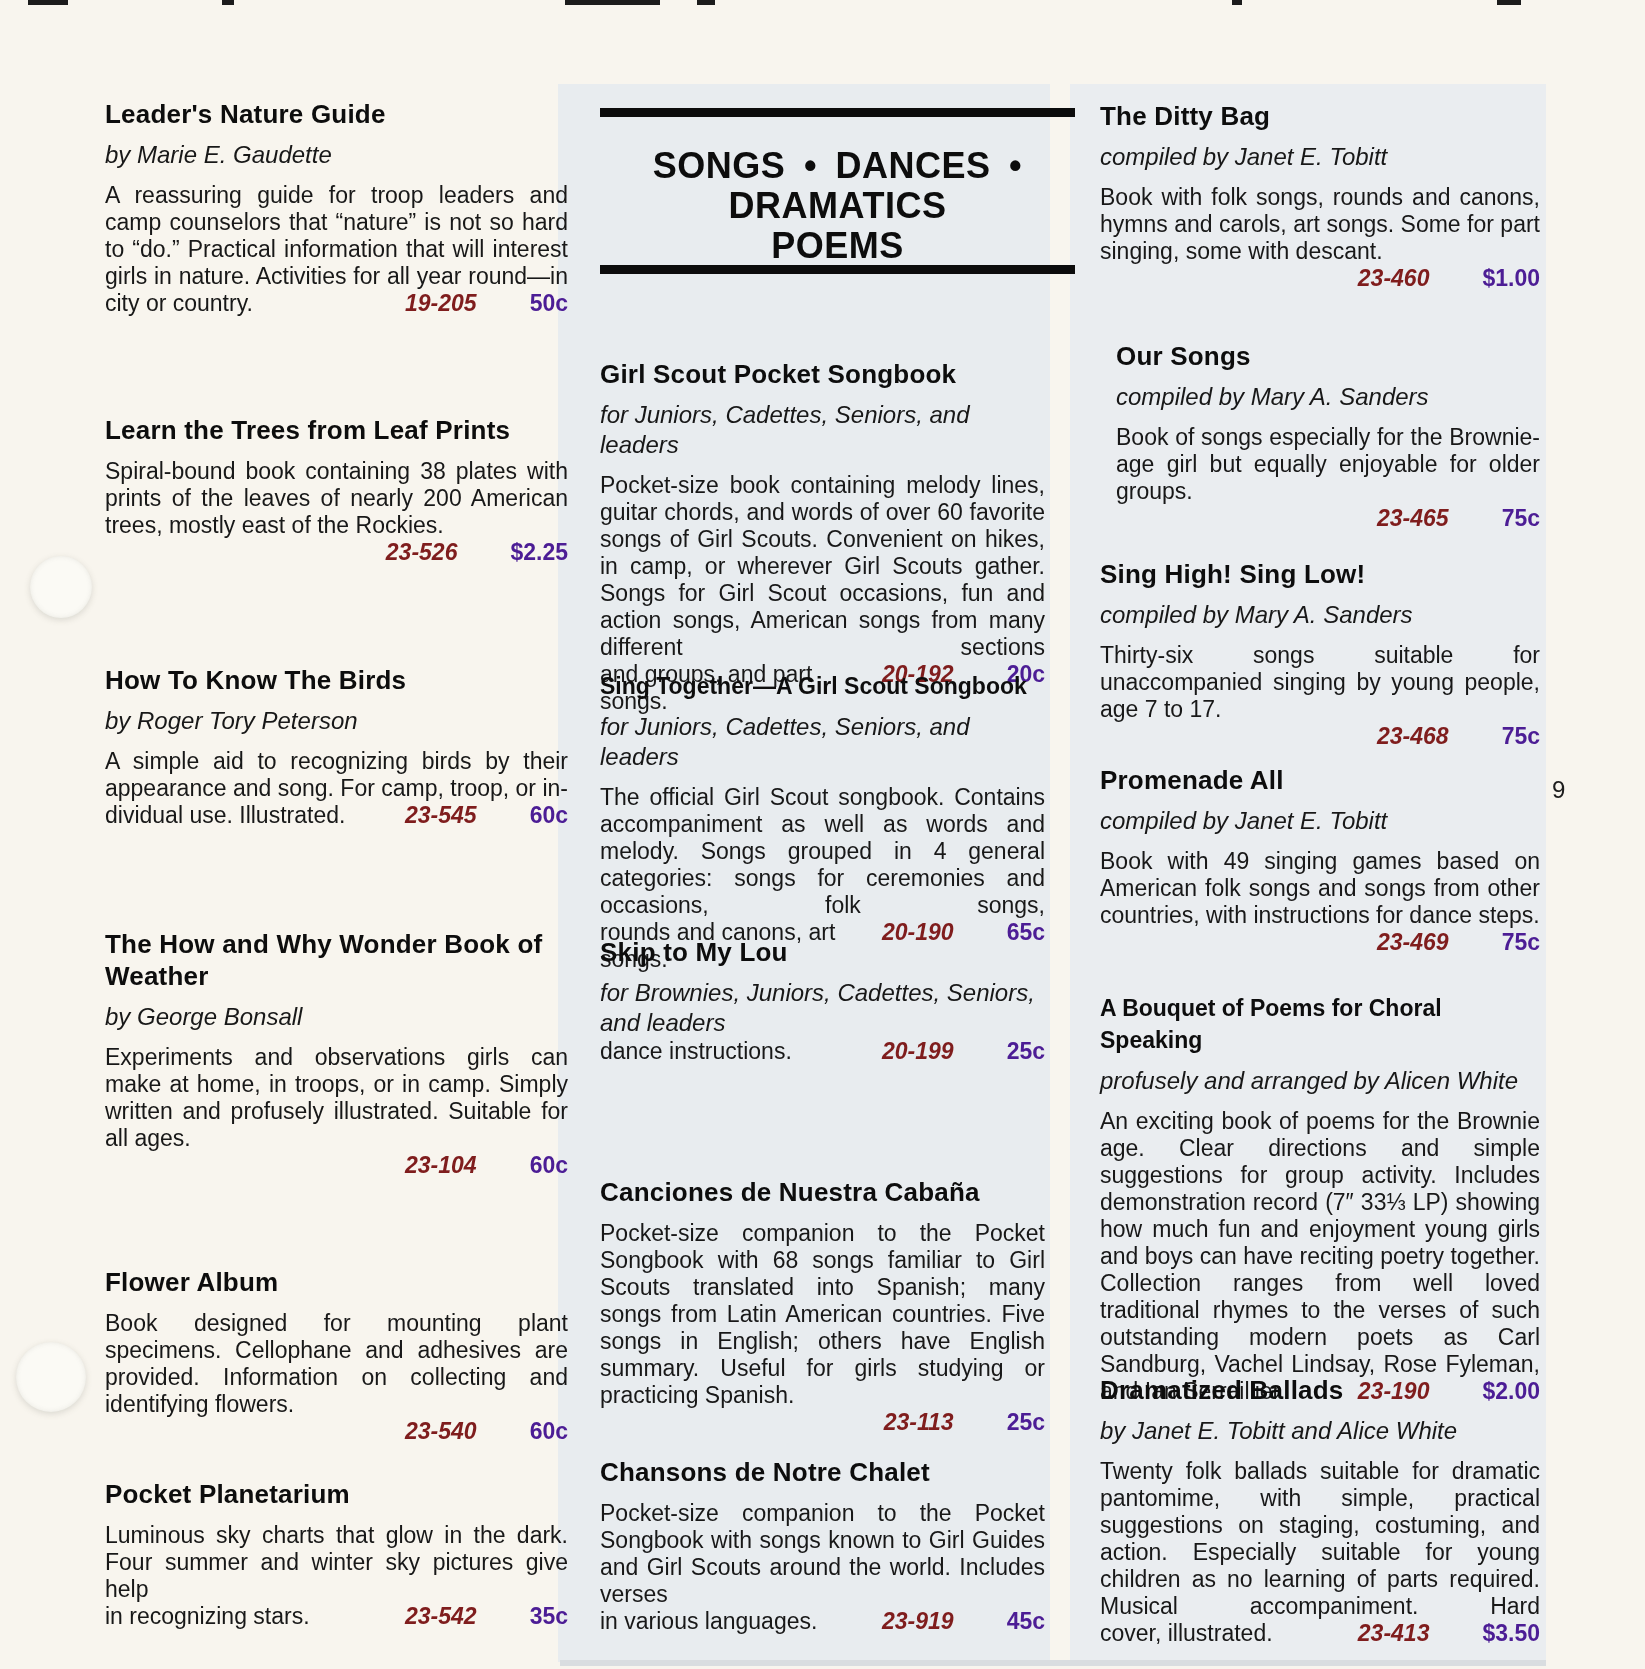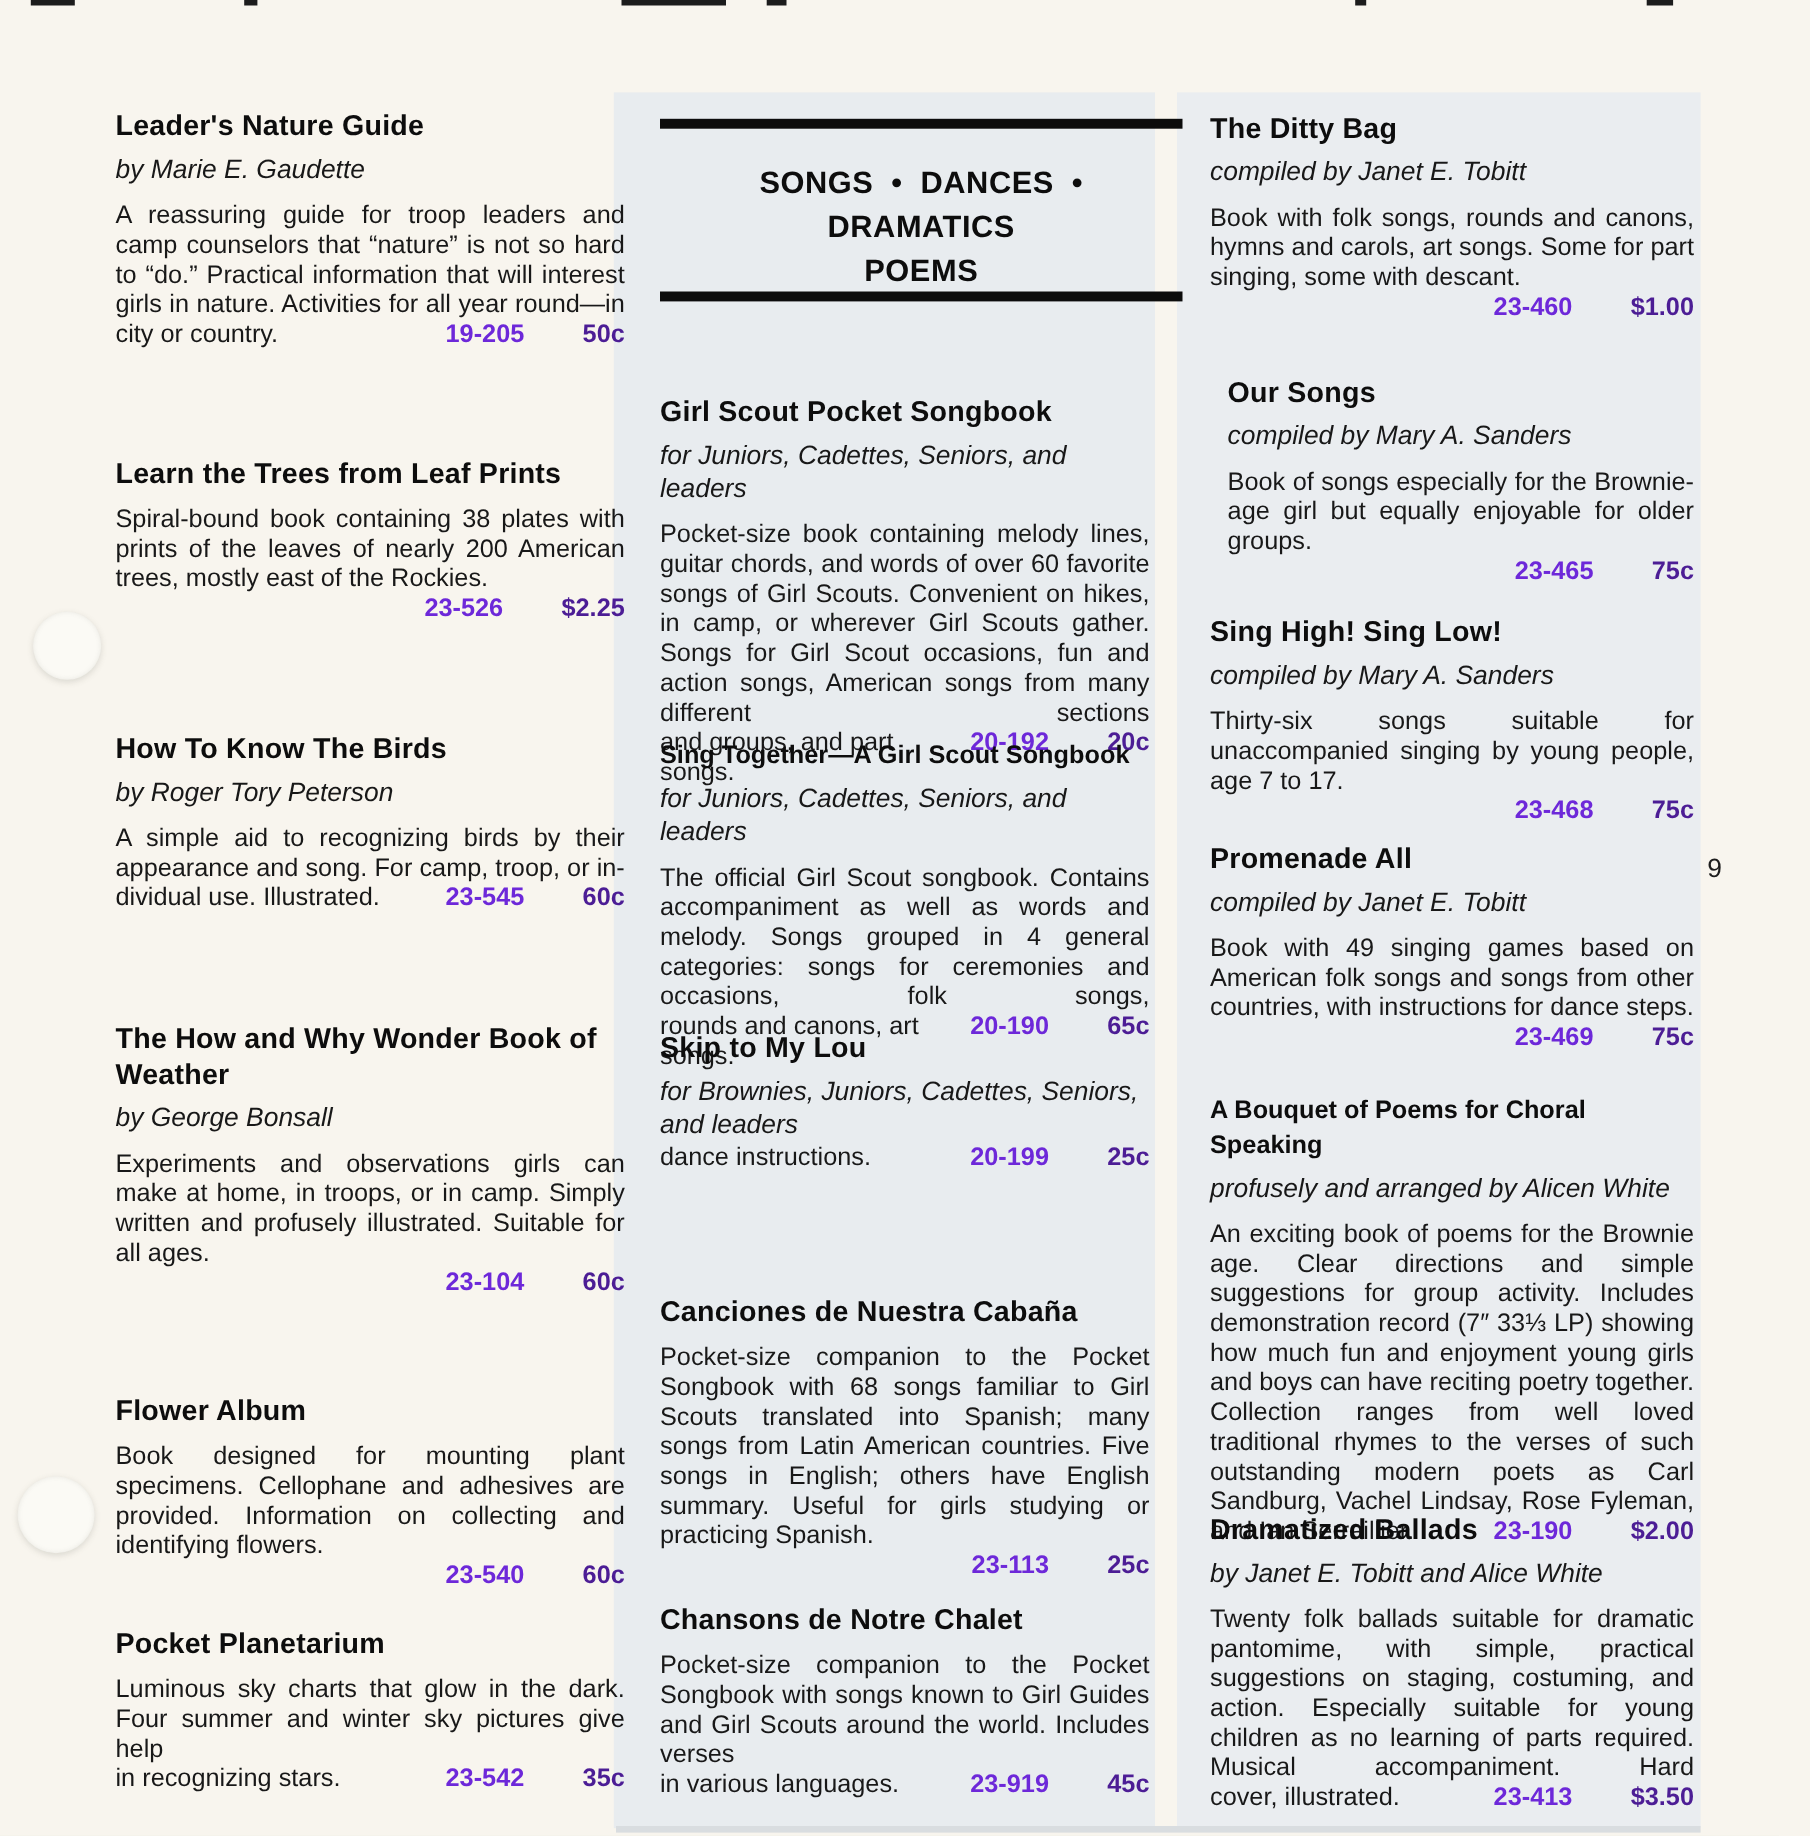--- a/index.html
+++ b/index.html
@@ -19,29 +19,29 @@
   #hole2{left:16px;top:1342px;width:70px;height:70px;}
 
   .column{position:absolute;top:0;height:100%;}
   .entry{position:absolute;left:0;right:0;}
   .title{margin:0;font-size:26px;font-weight:bold;line-height:32px;letter-spacing:.2px;color:#0d0d0d;}
   .byline{margin:10px 0 0;font-size:24px;font-style:italic;line-height:30px;color:#181818;}
   .body{margin:12px 0 0;font-size:23px;line-height:27px;text-align:justify;color:#181818;}
   .body.cont{text-align-last:justify;}
   .priceline{display:flex;align-items:baseline;margin:0;font-size:23px;line-height:27px;}
   .tail{flex:1;text-align:left;color:#181818;}
-  .code{font-weight:bold;margin-right:53px;color:#6d28d9;white-space:nowrap;}
+  .code{font-weight:bold;margin-right:53px;color:#7f1d1d;white-space:nowrap;font-style:italic;}
   .price{font-weight:bold;color:#4c1d95;white-space:nowrap;}
 
   .section-header{position:absolute;left:600px;top:108px;width:475px;height:170px;}
   .bar{position:absolute;left:0;width:100%;height:9px;background:#0c0c0c;}
   #bar-top{top:0;}
   #bar-bottom{top:157px;}
   .header-text{position:absolute;top:38px;left:0;width:100%;text-align:center;
-    font-weight:bold;font-size:28px;line-height:40px;letter-spacing:.5px;color:#0d0d0d;}
+    font-weight:bold;font-size:36px;line-height:40px;letter-spacing:.5px;color:#0d0d0d;}
   .header-line1{word-spacing:8px;}
   .page-number{position:absolute;left:1552px;top:776px;font-size:24px;color:#1d1d1d;}
 </style>
 </head>
 <body>
 
 <div class="page" id="page">
   <div class="tint" id="tint-mid"></div>
   <div class="tint" id="tint-right"></div>
   <div class="bottom-edge"></div>

